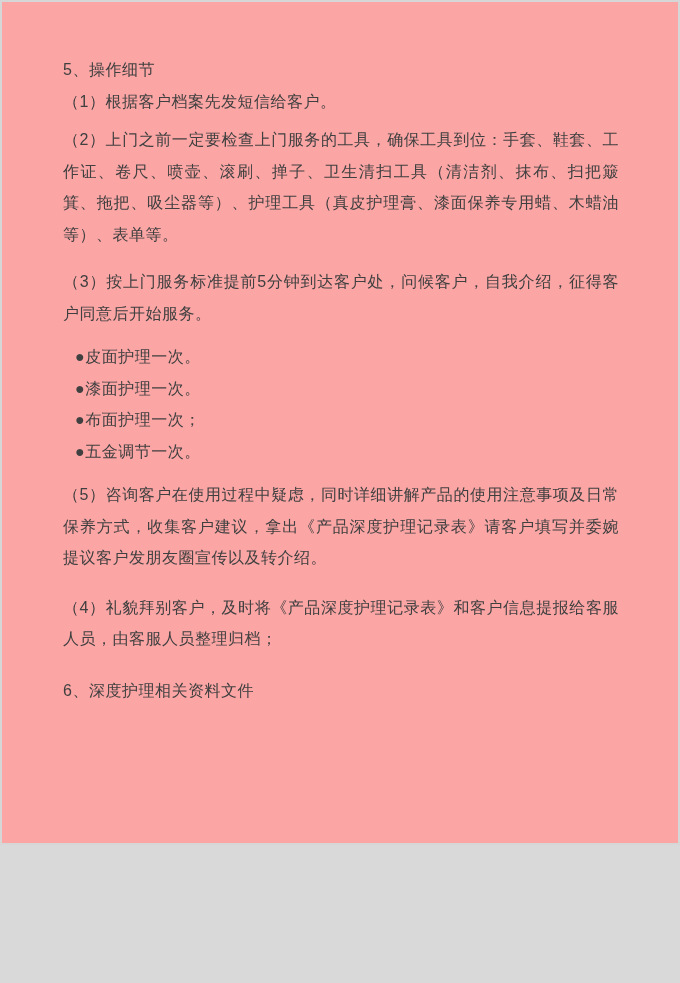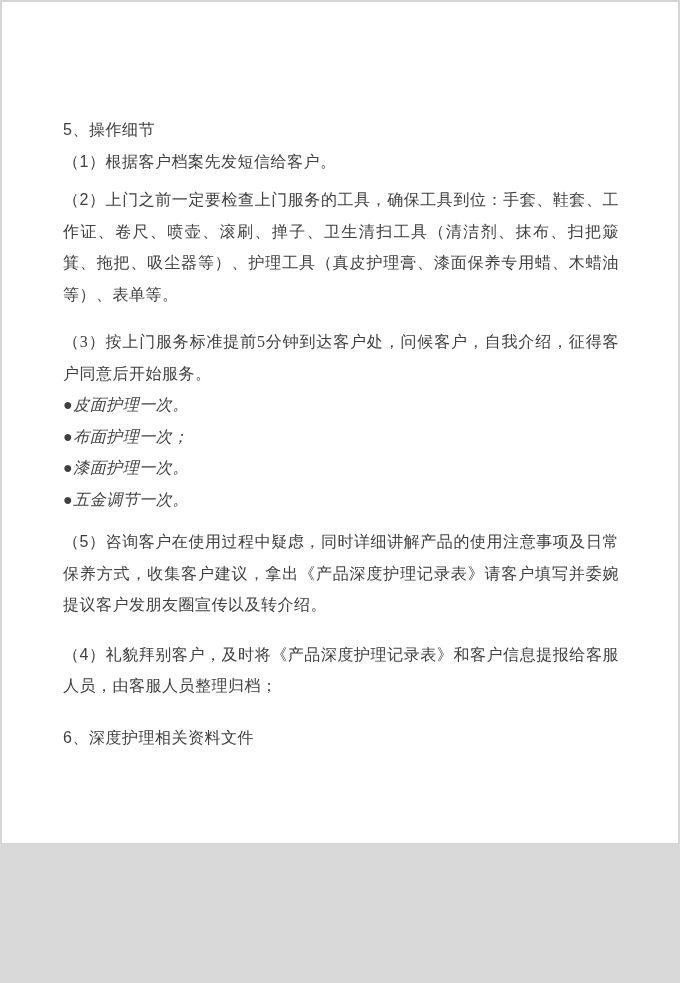--- a/index.html
+++ b/index.html
@@ -6,46 +6,45 @@
     margin: 0;
     padding: 0;
     background: #d9d9d9;
     font-family: "Liberation Sans", "DejaVu Sans", sans-serif;
   }
   .page {
     position: relative;
     box-sizing: border-box;
     width: 680px;
     height: 845px;
-    background: #ffffff;
+    background: #fca5a5;
     border: 2px solid #d6d6d6;
-    padding: 112px 59px 0 61px;
+    padding: 52px 59px 0 61px;
     color: #404040;
     font-size: 16px;
     line-height: 31.5px;
     letter-spacing: 0.5px;
     overflow: hidden;
   }
   .page p {
     margin: 0;
     text-align: justify;
   }
   .page .single {
     text-align: left;
   }
   .gap-s  { margin-top: 7px  !important; }
-  .gap-m  { margin-top: 16px !important; font-family: Liberation Serif, serif; }
+  .gap-m  { margin-top: 16px !important; }
   .gap-l  { margin-top: 20px !important; }
   .gap-b  { margin-top: 11px !important; }
   .gap-bl { margin-top: 18px !important; }
   ul.bullets {
-    margin: 0;
+    margin: 12px;
     padding: 0;
     list-style: none;
-    font-style: italic;
   }
   ul.bullets li {
     margin: 0;
     text-align: left;
   }
 </style>
 </head>
 <body>
 
 <div class="page">
@@ -55,22 +54,22 @@
   <p class="single">（1）根据客户档案先发短信给客户。</p>
 
 
   <p class="gap-s">（2）上门之前一定要检查上门服务的工具，确保工具到位：手套、鞋套、工作证、卷尺、喷壶、滚刷、掸子、卫生清扫工具（清洁剂、抹布、扫把簸箕、拖把、吸尘器等）、护理工具（真皮护理膏、漆面保养专用蜡、木蜡油等）、表单等。</p>
 
   <p class="gap-m">（3）按上门服务标准提前5分钟到达客户处，问候客户，自我介绍，征得客户同意后开始服务。</p>
 
 
   <ul class="bullets">
     <li>●皮面护理一次。</li>
+    <li>●漆面护理一次。</li>
     <li>●布面护理一次；</li>
-    <li>●漆面护理一次。</li>
     <li>●五金调节一次。</li>
   </ul>
 
   <p class="gap-b">（5）咨询客户在使用过程中疑虑，同时详细讲解产品的使用注意事项及日常保养方式，收集客户建议，拿出《产品深度护理记录表》请客户填写并委婉提议客户发朋友圈宣传以及转介绍。</p>
 
   <p class="gap-bl">（4）礼貌拜别客户，及时将《产品深度护理记录表》和客户信息提报给客服人员，由客服人员整理归档；</p>
 
   <p class="single gap-l">6、深度护理相关资料文件</p>
 
 </div>

